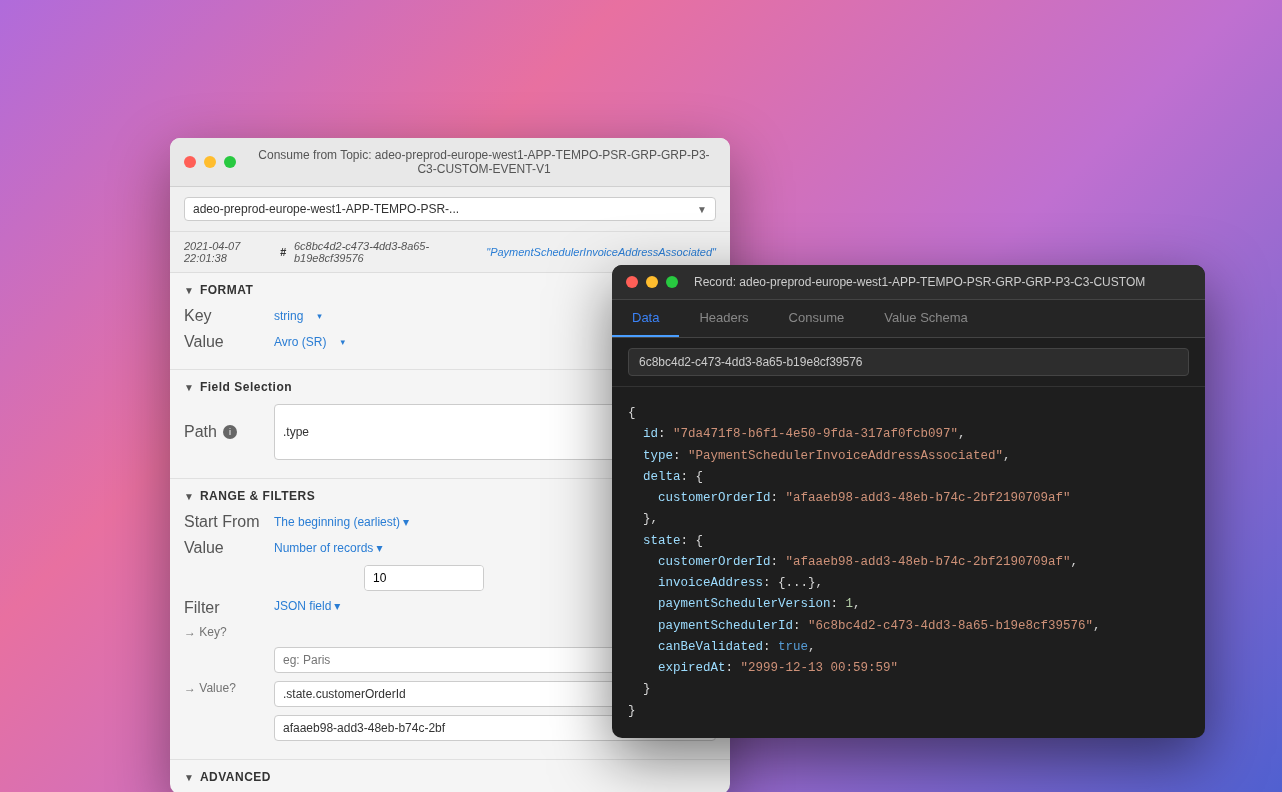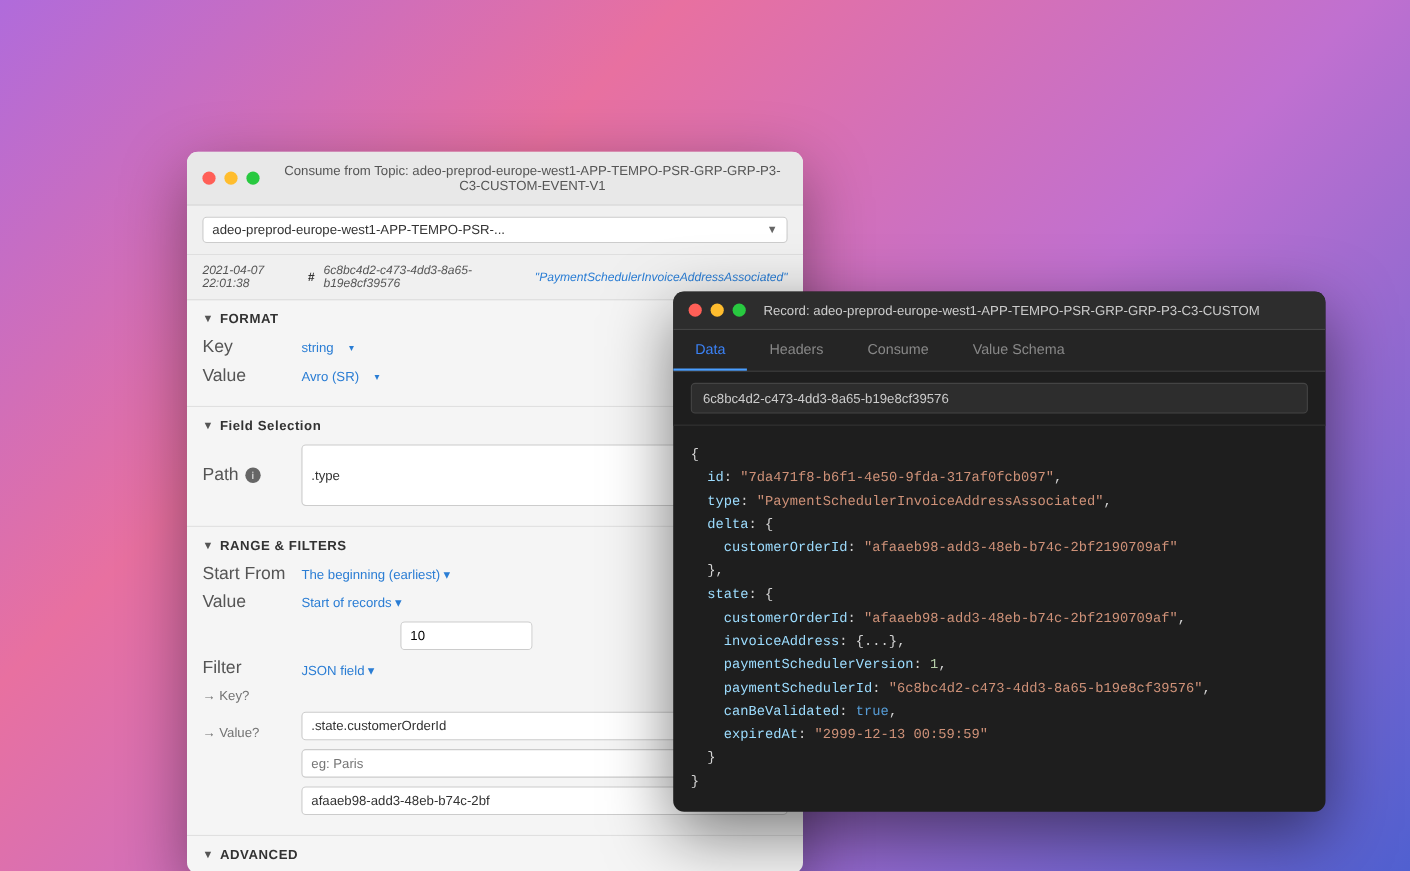--- a/index.html
+++ b/index.html
@@ -200,21 +200,21 @@
       border: none;
       padding: 5px 8px;
       font-size: 12px;
       background: white;
       outline: none;
     }
 
     
     .filter-row {
       display: flex;
-      align-items: flex-end;
+      align-items: flex-start;
       margin-bottom: 8px;
       gap: 10px;
     }
 
     .json-field-link {
       font-size: 12px;
       color: #2a7dd4;
       display: flex;
       align-items: center;
       gap: 3px;
@@ -443,21 +443,21 @@
       <span class="field-label">Start From</span>
       <span class="start-from-link">
         <span>The beginning (earliest)</span>
         <span>▾</span>
       </span>
     </div>
 
     <div class="field-row">
       <span class="field-label">Value</span>
       <span class="number-records-link">
-        <span>Start of records</span>
+        <span>Number of records</span>
         <span>▾</span>
       </span>
     </div>
 
     <div style="margin-bottom:8px;margin-left:90px;">
       <div class="number-input-container">
         <input class="number-input" type="text" value="10" style="">
 
       </div>
     </div>
@@ -468,27 +468,27 @@
         <span>JSON field</span>
         <span>▾</span>
       </span>
     </div>
 
     <div class="filter-row">
       <span class="arrow-label">→ Key?</span>
     </div>
 
     <div class="filter-row">
+      <span class="arrow-label"></span>
+      <input class="filter-input" type="text" placeholder="eg: Paris" style="">
+    </div>
+
+    <div class="filter-row">
       <span class="arrow-label">→ Value?</span>
       <input class="filter-input has-value" type="text" value=".state.customerOrderId" style="">
-    </div>
-
-    <div class="filter-row">
-      <span class="arrow-label"></span>
-      <input class="filter-input" type="text" placeholder="eg: Paris" style="">
     </div>
 
     <div class="filter-row">
       <span class="arrow-label"></span>
       <input class="filter-input has-value" type="text" value="afaaeb98-add3-48eb-b74c-2bf" style="">
     </div>
   </div>
 
   <div class="advanced-row">
     <span class="section-triangle">▼</span>

